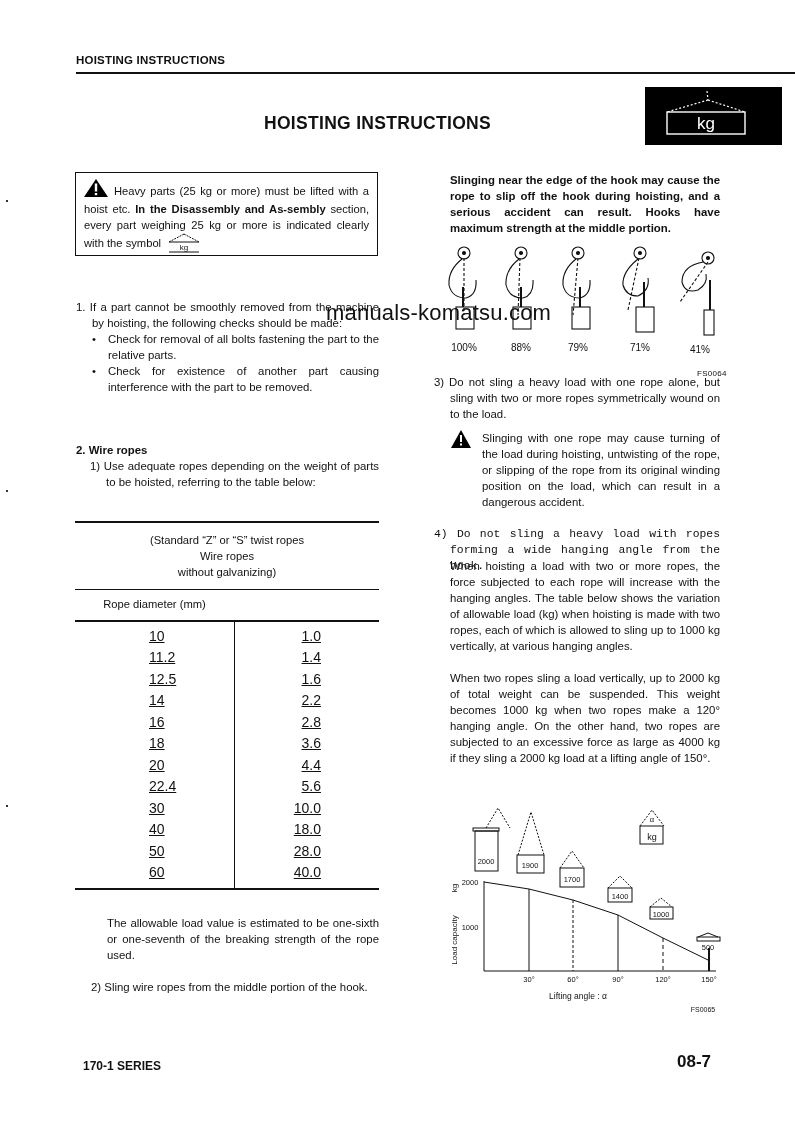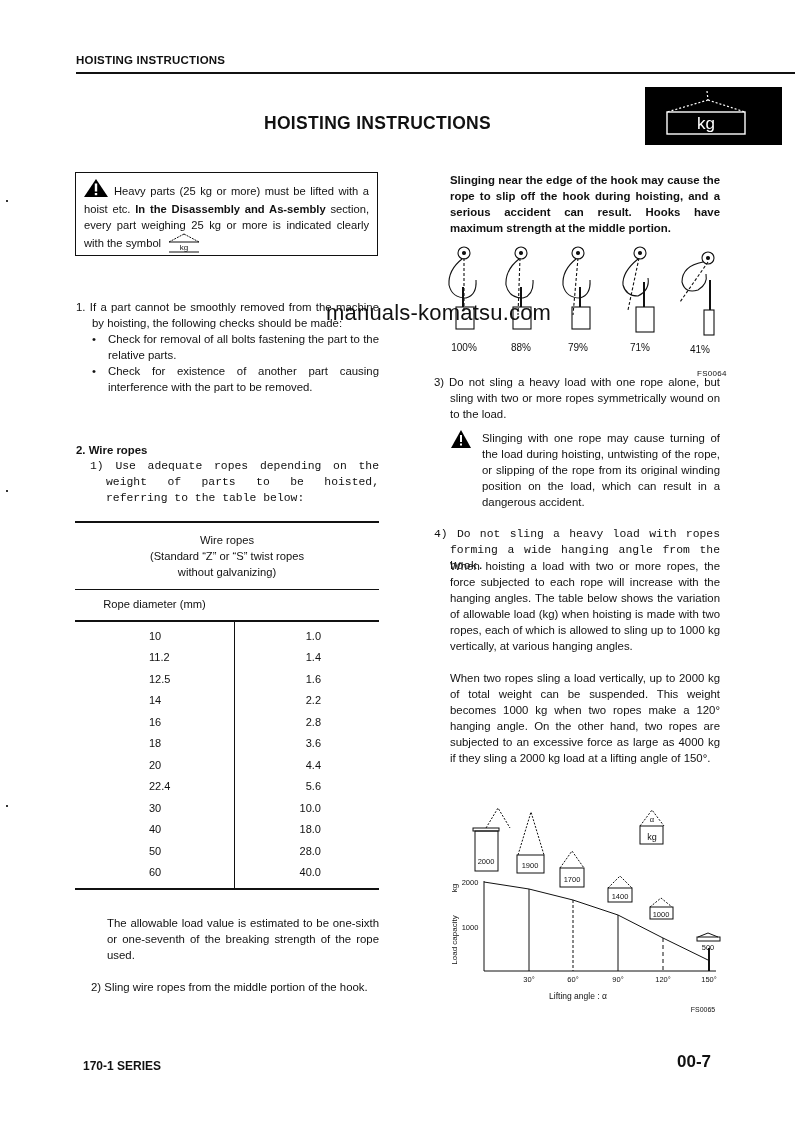--- a/index.html
+++ b/index.html
@@ -27,21 +27,21 @@
   .wt { position: absolute; left: 75px; top: 521px; width: 304px; }
   .wt .rule-thick { height: 2px; background: #111; }
   .wt .caption { text-align: center; font-size: 11.2px; line-height: 16px; padding: 9px 0 9px 0; }
   .wt .rule-thin { height: 1.4px; background: #111; }
   .wt .head { display: flex; height: 30px; }
   .wt .col1 { width: 159px; text-align: center; font-size: 11.2px; padding-top: 6px; }
   .wt .col2 { flex: 1; text-align: center; font-size: 11.2px; padding-top: 6px; border-left: 1.4px solid #111; }
   .wt .body { display: flex; }
   .wt .body .c1 { width: 159px; padding: 4px 0 4px 74px; }
   .wt .body .c2 { flex: 1; border-left: 1.4px solid #111; padding: 4px 0 4px 0; }
-  .wt .cell { height: 21.5px; font-size: 11px; line-height: 21.5px; }
+  .wt .cell { height: 21.5px; font-size: 14px; line-height: 21.5px; text-decoration: underline; }
   .wt .body .c2 .cell { text-align: right; padding-right: 58px; }
 
   .hooks { position: absolute; left: 440px; top: 240px; }
   .code { position: absolute; font-size: 8px; letter-spacing: 0.3px; }
 
   .watermark { position: absolute; left: 326px; top: 301px; font-size: 22px; line-height: 24px; color: #111; letter-spacing: 0.2px; background: transparent; }
 
   .chart { position: absolute; left: 448px; top: 800px; }
 
   .footer-left { position: absolute; left: 83px; top: 1058px; font-weight: bold; font-size: 12px; }
@@ -85,28 +85,28 @@
 </div>
 
 <div class="block" style="left:76px; top:299px; width:303px;">
   <div class="hang"><span>1.</span> <span>If a part cannot be smoothly removed from the machine by hoisting, the following checks should be made:</span></div>
   <div class="bullet">Check for removal of all bolts fastening the part to the relative parts.</div>
   <div class="bullet">Check for existence of another part causing interference with the part to be removed.</div>
 </div>
 
 <div class="block" style="left:76px; top:442px; width:303px;">
   <div class="b">2. Wire ropes</div>
-  <div style="padding-left:30px; text-indent:-16px;font-family:Liberation Mono, monospace;">1) Use adequate ropes depending on the weight of parts to be hoisted, referring to the table below:</div>
+  <div style="padding-left:30px; text-indent:-16px;">1) Use adequate ropes depending on the weight of parts to be hoisted, referring to the table below:</div>
 </div>
 
 <div class="wt">
   <div class="rule-thick"></div>
   <div class="caption">
+    <div>(Standard “Z” or “S” twist ropes</div>
     <div>Wire ropes</div>
-    <div>(Standard “Z” or “S” twist ropes</div>
     <div>without galvanizing)</div>
   </div>
   <div class="rule-thin"></div>
   <div class="head">
     <div class="col1">Rope diameter (mm)</div>
   </div>
   <div class="rule-thin"></div>
   <div class="body">
     <div class="c1">
       <div class="cell">10</div>
@@ -268,17 +268,17 @@
     <g font-family="Liberation Sans, sans-serif" font-size="8" fill="#111" text-anchor="middle">
       <text transform="translate(9,88) rotate(-90)">kg</text>
       <text transform="translate(9,140) rotate(-90)">Load capacity</text>
     </g>
   </svg>
 </div>
 
 <div class="watermark">manuals-komatsu.com</div>
 
 <div class="footer-left">170-1 SERIES</div>
-<div class="footer-right">00-7</div>
+<div class="footer-right">08-7</div>
 
 <div class="speck" style="left:6px; top:200px;"></div>
 <div class="speck" style="left:6px; top:490px;"></div>
 <div class="speck" style="left:6px; top:805px;"></div>
 
 </body></html>

